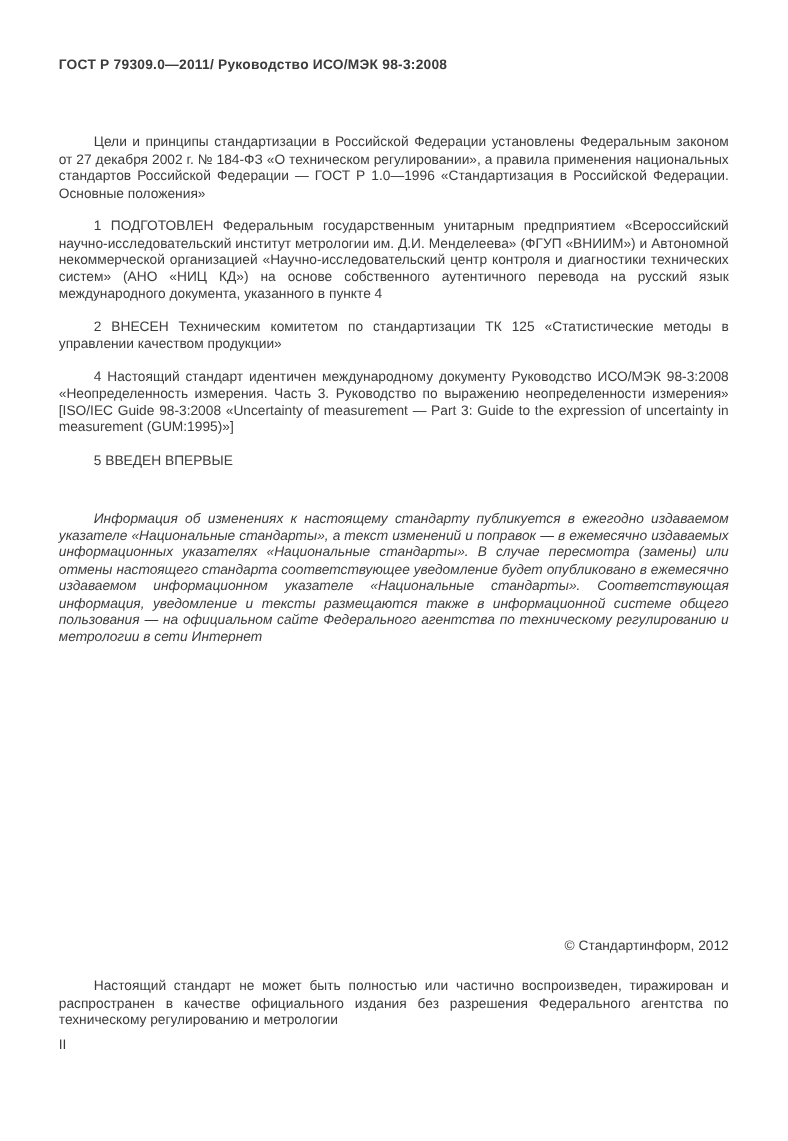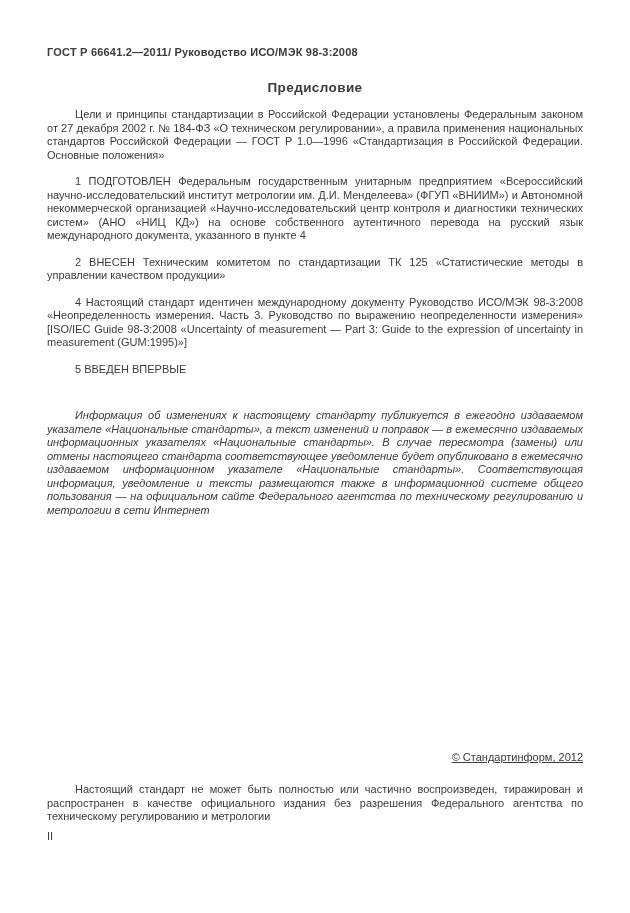--- a/index.html
+++ b/index.html
@@ -61,21 +61,20 @@
   }
   .notice {
     margin-top: 33px;
     font-style: italic;
   }
   .copyright {
     position: absolute;
     right: 47px;
     top: 751px;
     text-align: right;
-    text-decoration: underline;
   }
   .restriction {
     position: absolute;
     left: 47px;
     right: 47px;
     top: 783px;
     text-align: justify;
     text-indent: 28px;
     margin: 0;
   }
@@ -83,23 +82,22 @@
     position: absolute;
     left: 47px;
     top: 830px;
   }
 </style>
 </head>
 <body>
 
 <div class="page">
 
-  <div class="running-header">ГОСТ Р 66641.2—2011/ Руководство ИСО/МЭК 98-3:2008</div>
+  <div class="running-header">ГОСТ Р 79309.0—2011/ Руководство ИСО/МЭК 98-3:2008</div>
 
-  <h1 class="doc-title">Предисловие</h1>
 
   <div class="flow">
 
     <p class="para first">Цели и принципы стандартизации в Российской Федерации установлены Федеральным законом от 27 декабря 2002 г. № 184-ФЗ «О техническом регулировании», а правила применения национальных стандартов Российской Федерации — ГОСТ Р 1.0—1996 «Стандартизация в Российской Федерации. Основные положения»</p>
 
 
     <p class="para clause-first">1 ПОДГОТОВЛЕН Федеральным государственным унитарным предприятием «Всероссийский научно-исследовательский институт метрологии им. Д.И. Менделеева» (ФГУП «ВНИИМ») и Автономной некоммерческой организацией «Научно-исследовательский центр контроля и диагностики технических систем» (АНО «НИЦ КД») на основе собственного аутентичного перевода на русский язык международного документа, указанного в пункте 4</p>
 
     <p class="para">2 ВНЕСЕН Техническим комитетом по стандартизации ТК 125 «Статистические методы в управлении качеством продукции»</p>
 

